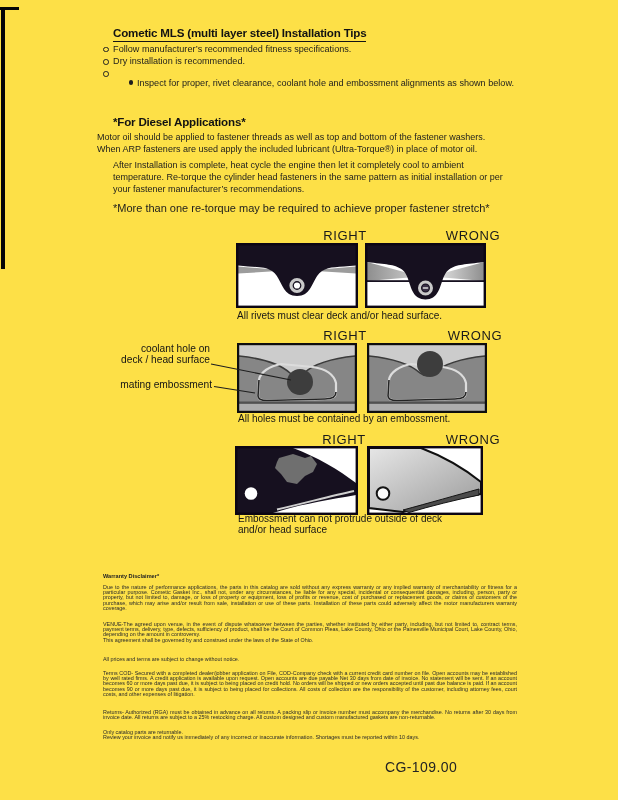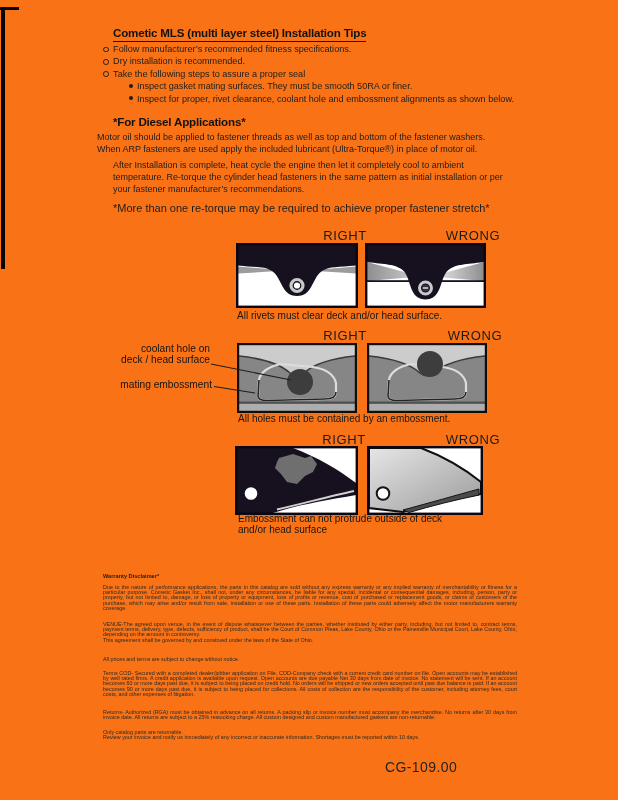--- a/index.html
+++ b/index.html
@@ -1,17 +1,17 @@
 <!DOCTYPE html>
 <html><head>
 <meta charset="utf-8">
 <style>
   html,body{margin:0;padding:0;background:#ffffff;}
   .page{
-    position:relative;width:618px;height:800px;background:#f97316;overflow:hidden;
+    position:relative;width:618px;height:800px;background:#fde047;overflow:hidden;
     font-family:"Liberation Sans",sans-serif;color:#1d1d1d;
   }
   .abs{position:absolute;}
   
   .artifact-v{left:1px;top:7px;width:3.5px;height:262px;background:#060606;}
   .artifact-h{left:0px;top:7px;width:19px;height:3px;background:#060606;}
   
   .title{
     left:113px;top:26px;font-size:11.6px;font-weight:bold;letter-spacing:-0.2px;
     border-bottom:1.6px solid #141414;padding-bottom:1.5px;white-space:nowrap;color:#121212;
@@ -56,25 +56,20 @@
     <div class="b-row">
       <span class="ring"></span>
       <span>Follow manufacturer’s recommended fitness specifications.</span>
     </div>
     <div class="b-row">
       <span class="ring"></span>
       <span>Dry installation is recommended.</span>
     </div>
     <div class="b-row">
       <span class="ring"></span>
-      <span>Take the following steps to assure a proper seal</span>
-    </div>
-    <div class="b-row sub">
-      <span class="dot"></span>
-      <span>Inspect gasket mating surfaces.  They must be smooth 50RA or finer.</span>
     </div>
     <div class="b-row sub">
       <span class="dot"></span>
       <span>Inspect for proper, rivet clearance, coolant hole and embossment alignments as shown below.</span>
     </div>
   </div>
 
   <div class="abs h2">*For Diesel Applications*</div>
   <div class="abs para p1">Motor oil should be applied to fastener threads as well as top and bottom of the fastener washers. When ARP fasteners are used apply the included lubricant (Ultra-Torque®) in place of motor oil.</div>
   <div class="abs para p2">After Installation is complete, heat cycle the engine then let it completely cool to ambient temperature. Re-torque the cylinder head fasteners in the same pattern as initial installation or per your fastener manufacturer’s recommendations.</div>

